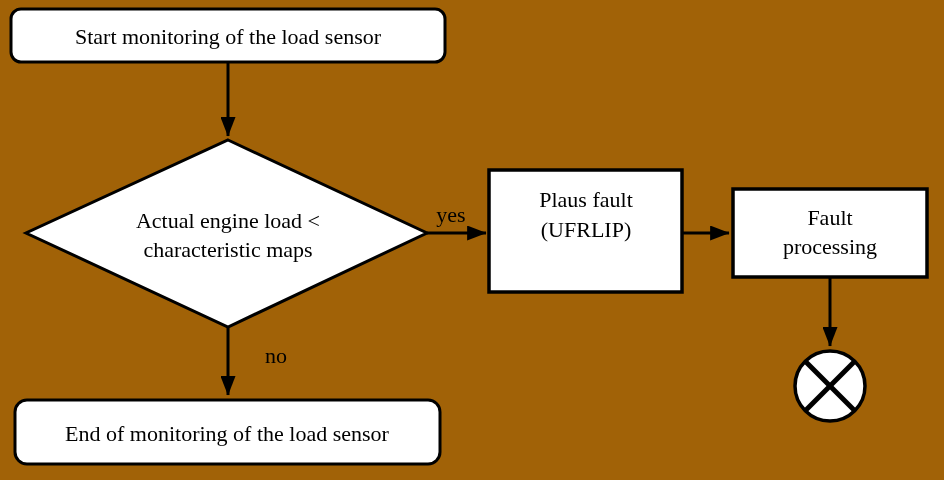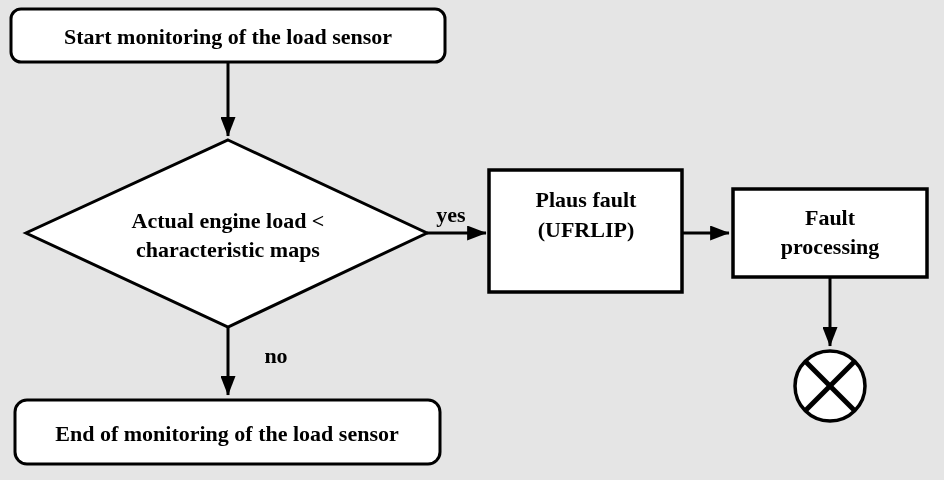--- a/index.html
+++ b/index.html
@@ -7,22 +7,21 @@
     padding: 0;
     width: 944px;
     height: 480px;
     background: #ffffff;
     overflow: hidden;
   }
   .stage {
     position: relative;
     width: 944px;
     height: 480px;
-    background: #e5e5e5;
-    font-weight: bold;
+    background: #a16207;
   }
   svg {
     display: block;
   }
   .node-shape {
     fill: #ffffff;
     stroke: #000000;
   }
   .edge-line {
     stroke: #000000;

